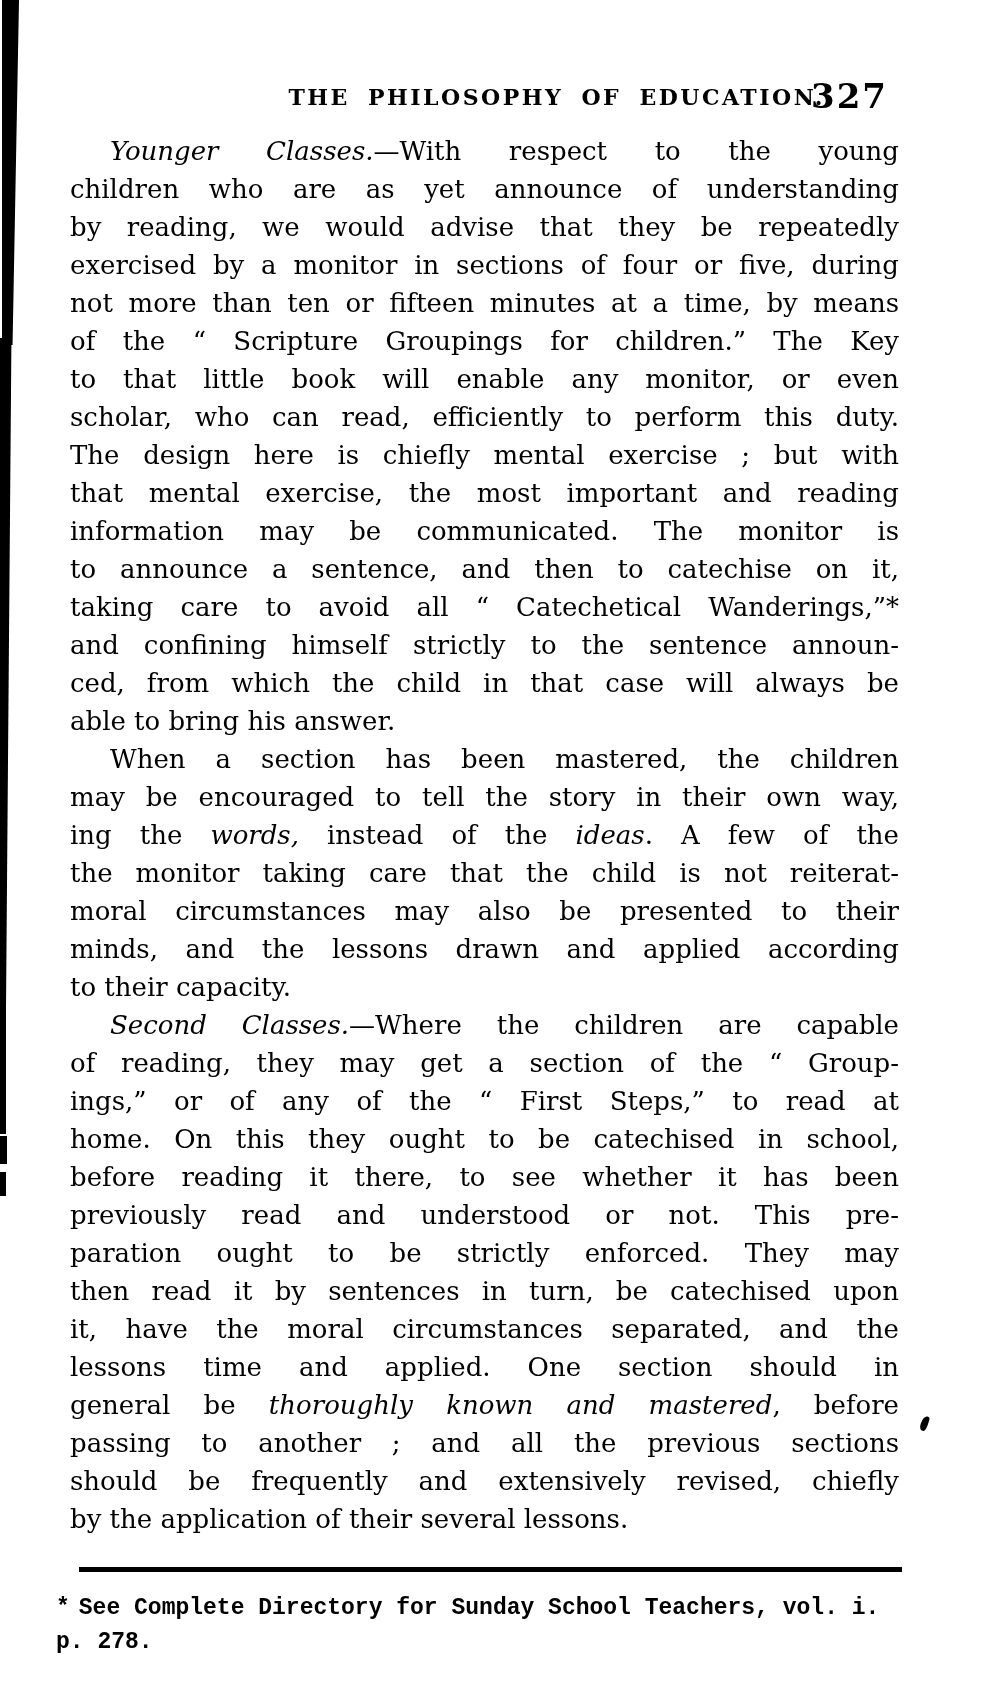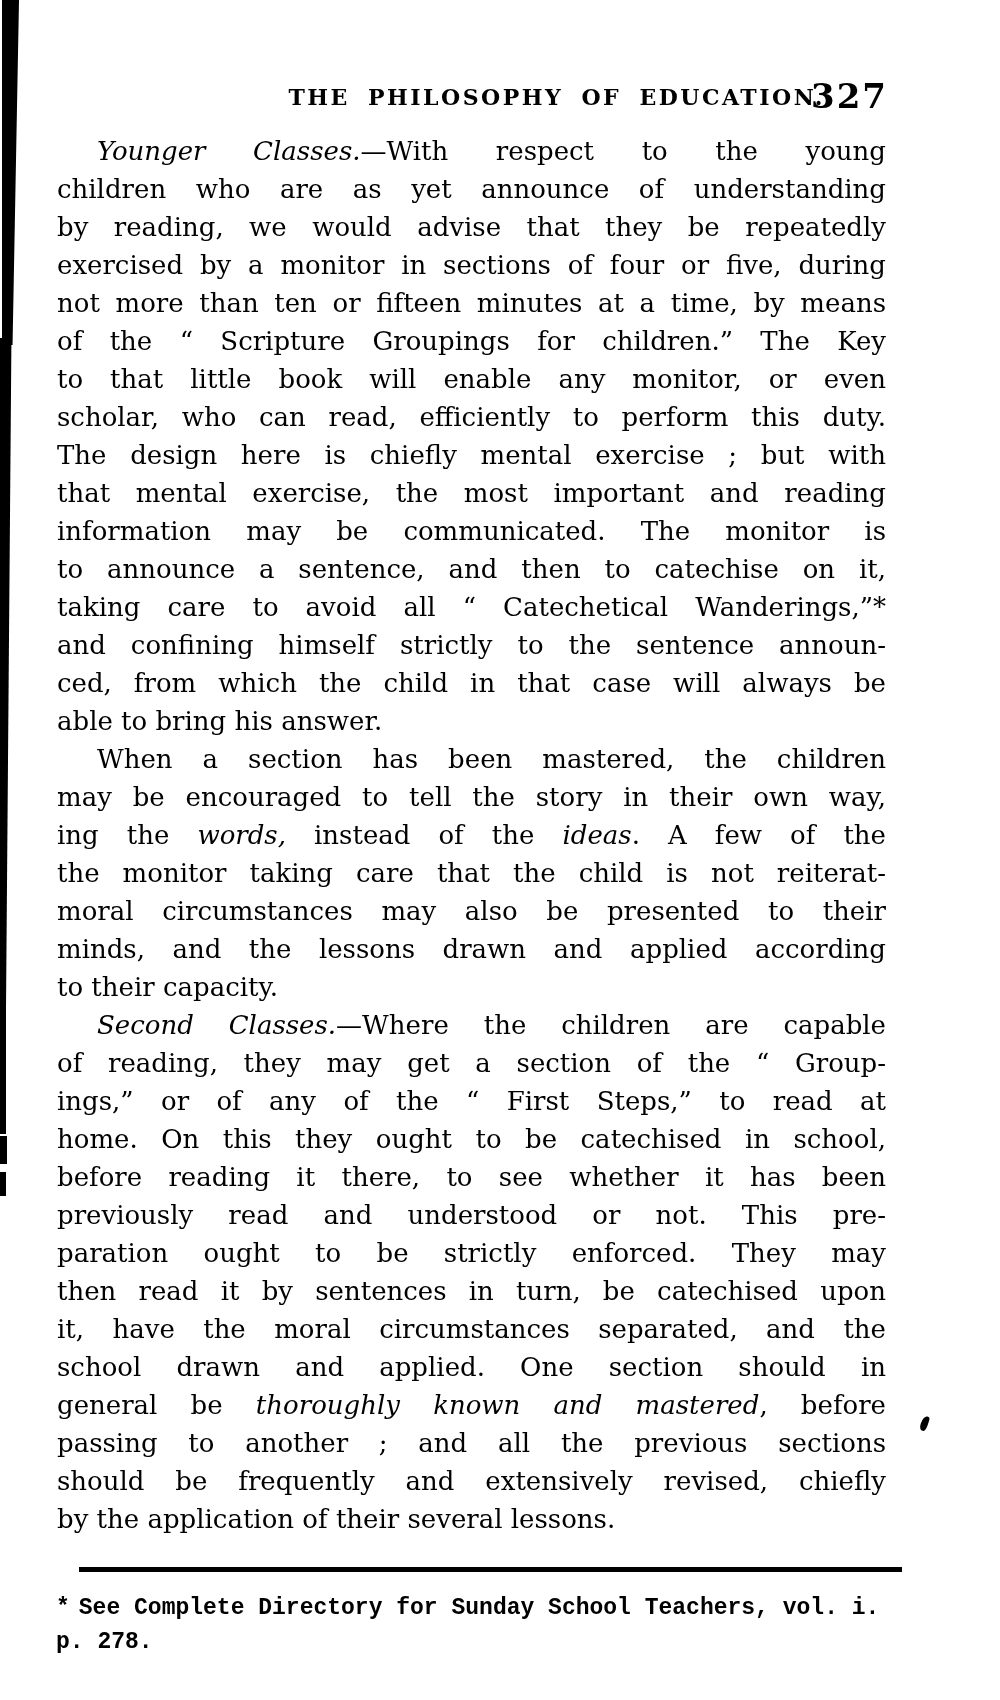--- a/index.html
+++ b/index.html
@@ -28,21 +28,21 @@
     text-align:right;
     font-size:22px;font-weight:bold;
     letter-spacing:2.5px;word-spacing:8px;
   }
   .page-number{
     position:absolute;left:800px;top:76px;width:88px;
     text-align:right;
     font-size:34px;font-weight:bold;letter-spacing:2px;
   }
   
-  .text-block{position:absolute;left:57px;top:132px;width:829px;}
+  .text-block{position:absolute;left:70px;top:132px;width:829px;}
   .line{
     height:38px;line-height:38px;
     font-size:26px;
     text-align:justify;
     text-align-last:justify;
     text-justify:inter-word;
     white-space:nowrap;
   }
   .line.indent{text-indent:40px;}
   .line.plast{text-align-last:left;}
@@ -97,21 +97,21 @@
       <div class="line plast"><span>to their capacity.</span></div>
       <div class="line indent"><span class="it">Second Classes.</span><span>—Where the children are capable</span></div>
       <div class="line"><span>of reading, they may get a section of the “ Group-</span></div>
       <div class="line"><span>ings,” or of any of the “ First Steps,” to read at</span></div>
       <div class="line"><span>home. On this they ought to be catechised in school,</span></div>
       <div class="line"><span>before reading it there, to see whether it has been</span></div>
       <div class="line"><span>previously read and understood or not. This pre-</span></div>
       <div class="line"><span>paration ought to be strictly enforced. They may</span></div>
       <div class="line"><span>then read it by sentences in turn, be catechised upon</span></div>
       <div class="line"><span>it, have the moral circumstances separated, and the</span></div>
-      <div class="line"><span>school drawn and applied. One section should in</span></div>
+      <div class="line"><span>lessons time and applied. One section should in</span></div>
       <div class="line"><span>general be </span><span class="it">thoroughly known and mastered</span><span>, before</span></div>
       <div class="line"><span>passing to another ; and all the previous sections</span></div>
       <div class="line"><span>should be frequently and extensively revised, chiefly</span></div>
       <div class="line plast"><span>by the application of their several lessons.</span></div>
     </main>
 
   <div class="footnote-rule"></div>
   <div class="footnote">
     <span class="fn-marker">*</span><span>See Complete Directory for Sunday School Teachers, vol. i. p. 278.</span>
   </div>

